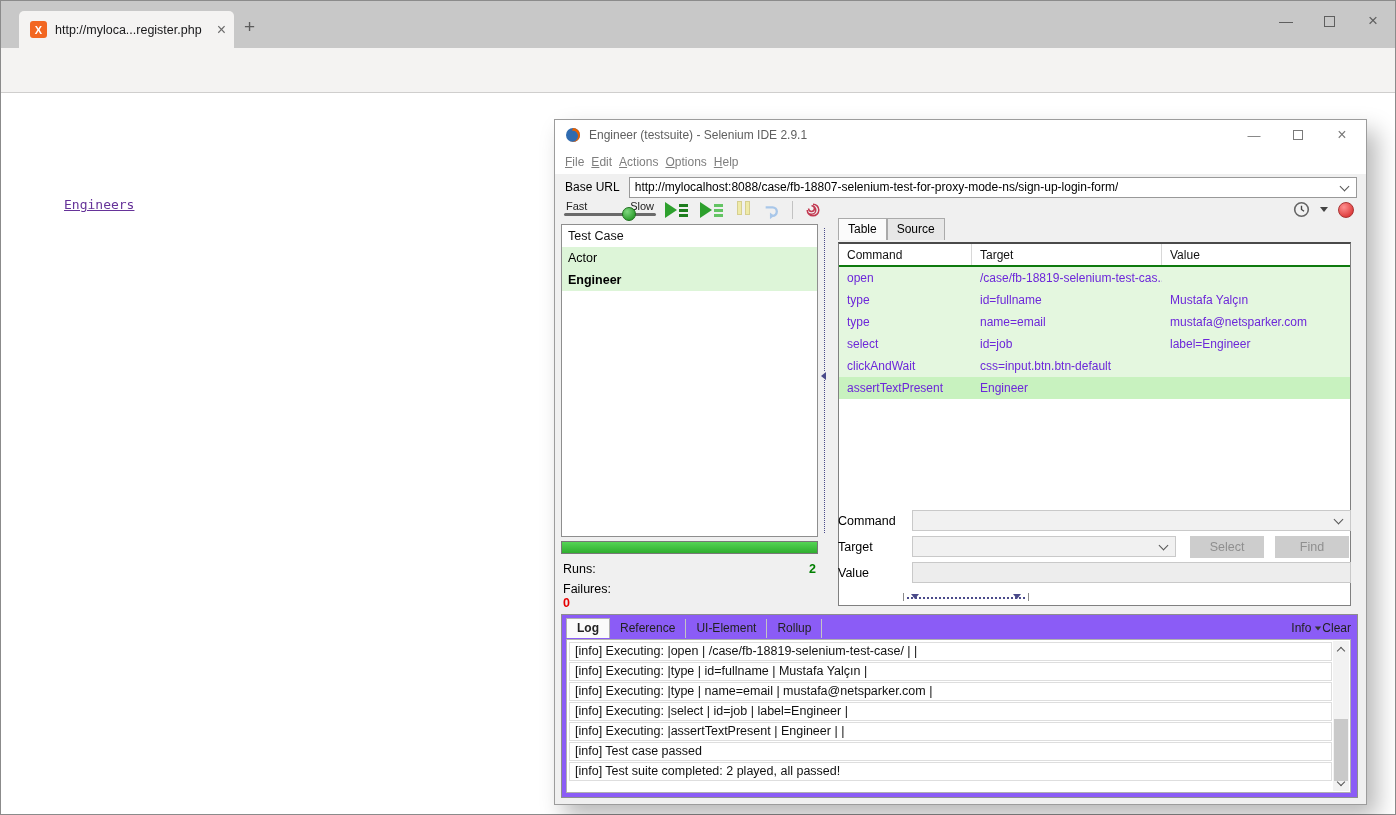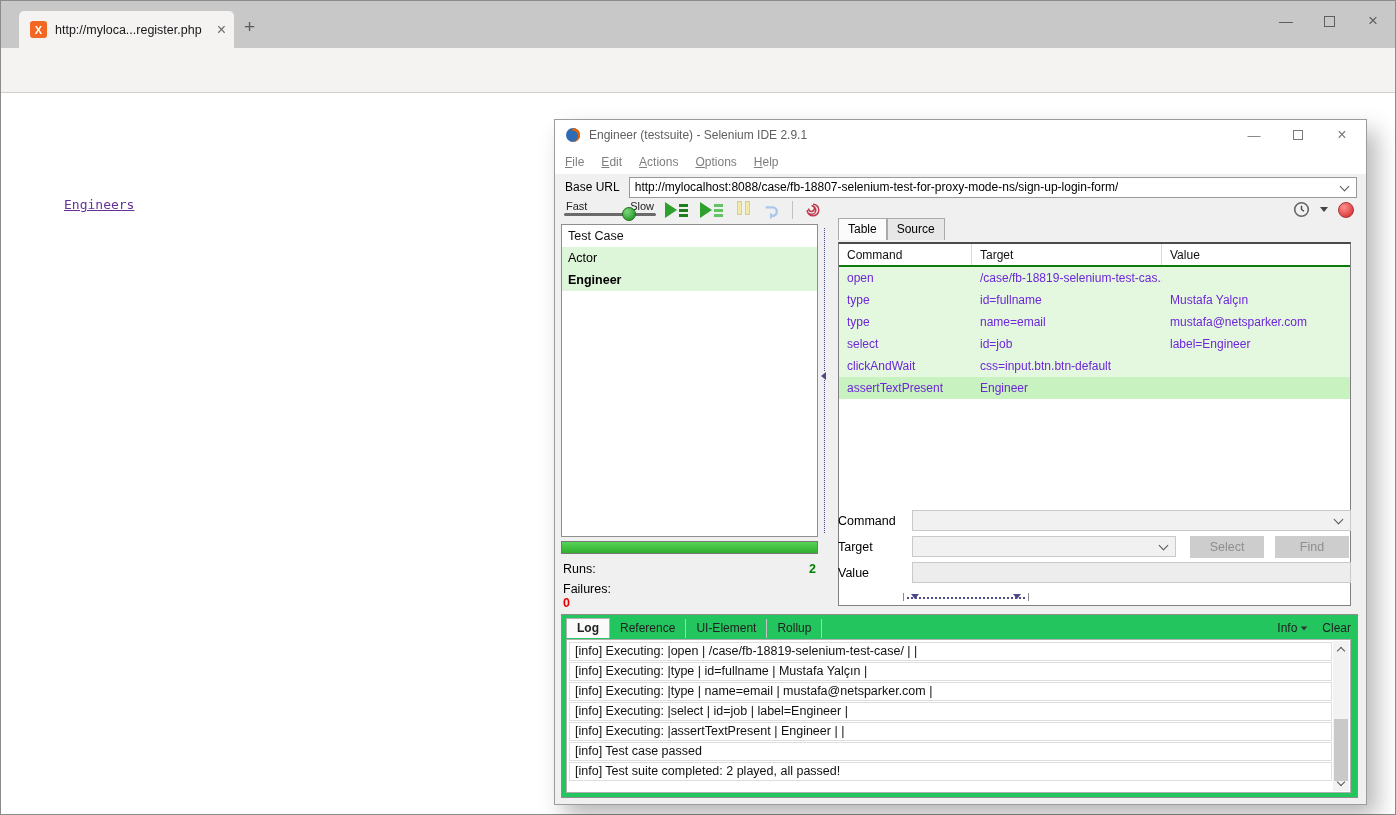--- a/index.html
+++ b/index.html
@@ -51,21 +51,21 @@
                color: #663399; text-decoration: underline; }
 
   
   .ide { position: absolute; left: 553px; top: 118px; width: 813px; height: 686px; background: #f0f0f0;
          border: 1px solid #9c9c9c; box-shadow: 10px 12px 22px rgba(0,0,0,.28); }
   .ide-titlebar { position: absolute; top: 0; left: 0; right: 0; height: 30px; background: #fff; display: flex; align-items: center; }
   .ide-title { font-size: 12px; color: #5f5f5f; margin-left: 8px; }
   .ide-ctrls { position: absolute; right: 16px; top: 0; height: 30px; display: flex; align-items: center; gap: 31px; }
   .ide-ctrls .wc { color: #7a7a7a; font-size: 13px; }
   .ide-ctrls .wc-max { width: 10px; height: 10px; border-color: #7a7a7a; }
-  .ide-menubar { position: absolute; top: 30px; left: 0; right: 0; height: 24px; background: #fff; display: flex; align-items: center; padding-left: 10px; gap: 17px; }
+  .ide-menubar { position: absolute; top: 30px; left: 0; right: 0; height: 24px; background: #fff; display: flex; align-items: center; padding-left: 10px; gap: 7px; }
   .menu-item { font-size: 12px; color: #7e7e7e; display: inline-block; }
   .menu-item::first-letter { text-decoration: underline; }
   .ide-baseurl { position: absolute; top: 54px; left: 0; right: 0; height: 26px; display: flex; align-items: center; padding: 0 9px 0 10px; background: #f0f0f0; }
   .baseurl-label { font-size: 12px; color: #000; flex: none; margin-right: 9px; }
   .baseurl-combo { position: relative; flex: 1; height: 21px; background: #fff; border: 1px solid #999; display: flex; align-items: center; padding: 0 22px 0 5px; }
   .baseurl-combo .combo-text { font-size: 12px; color: #000; white-space: nowrap; overflow: hidden; }
   .chev { width: 7px; height: 7px; border-right: 1.4px solid #555; border-bottom: 1.4px solid #555; transform: rotate(45deg); display: inline-block; }
   .combo-chev { position: absolute; right: 8px; top: 5px; }
 
   
@@ -131,25 +131,25 @@
   .ed-btn { position: absolute; top: 0; height: 22px; width: 74px; background: #cdcdcd; color: #8f8f8f; font-size: 12.5px;
             text-align: center; line-height: 22px; }
 
   .h-splitter { position: absolute; left: 352px; top: 477px; width: 118px; height: 8px; border-top: 2px dotted #4a4a8a; }
   .h-splitter .tri-dn { position: absolute; top: -5px; width: 0; height: 0; border-left: 4px solid transparent; border-right: 4px solid transparent; border-top: 5px solid #4a4a8a; }
   .h-splitter .t1 { left: 4px; } .h-splitter .t2 { right: 4px; }
   .h-splitter .bar { position: absolute; top: -6px; width: 1px; height: 8px; background: #8a8a8a; }
   .h-splitter .b1 { left: -4px; } .h-splitter .b2 { right: -4px; }
 
   
-  .log-panel { position: absolute; left: 6px; right: 8px; top: 494px; height: 184px; border: 1px solid #8e8e8e; background: #22c55e; }
+  .log-panel { position: absolute; left: 6px; right: 8px; top: 494px; height: 184px; border: 1px solid #8e8e8e; background: #8b5cf6; }
   .log-tabs { position: absolute; top: 2px; left: 4px; right: 6px; height: 21px; display: flex; align-items: flex-end; }
   .log-tab { font-size: 12px; color: #222; padding: 2px 10px 3px 10px; border-right: 1px solid #c4c4c4; }
   .log-tab.active { font-weight: bold; background: #fafafa; border: 1px solid #b0b0b0; border-bottom: none; border-right: 1px solid #b0b0b0; }
-  .log-actions { margin-left: auto; display: flex; align-items: center; gap: 14px; font-size: 12px; color: #222; padding-bottom: 3px; }
+  .log-actions { margin-left: auto; display: flex; align-items: center; font-size: 12px; color: #222; padding-bottom: 3px; }
   .log-info { display: flex; align-items: center; gap: 3px; }
   .log-info .mini-caret { border-top-color: #333; transform: scale(.8); }
   .log-content { position: absolute; left: 4px; right: 6px; top: 24px; bottom: 4px; background: #fff; border: 1px solid #b0b0b0; padding: 2px 18px 2px 2px; overflow: hidden; }
   .log-line { border: 1px solid #dedede; margin-bottom: 1px; padding: 1px 5px 2px 5px; font-size: 12.5px; color: #111; white-space: nowrap; overflow: hidden; }
   .log-scroll { position: absolute; right: 1px; top: 1px; bottom: 1px; width: 16px; background: #f2f2f2; }
   .scroll-arrow { position: absolute; left: 0; width: 16px; height: 15px; display: flex; align-items: center; justify-content: center; }
   .scroll-arrow.up { top: 0; } .scroll-arrow.down { bottom: 0; }
   .scroll-arrow .chev { width: 6px; height: 6px; border-color: #555; }
   .scroll-arrow.up .chev { transform: rotate(-135deg); margin-top: 4px; }
   .scroll-arrow.down .chev { transform: rotate(45deg); margin-bottom: 4px; }

